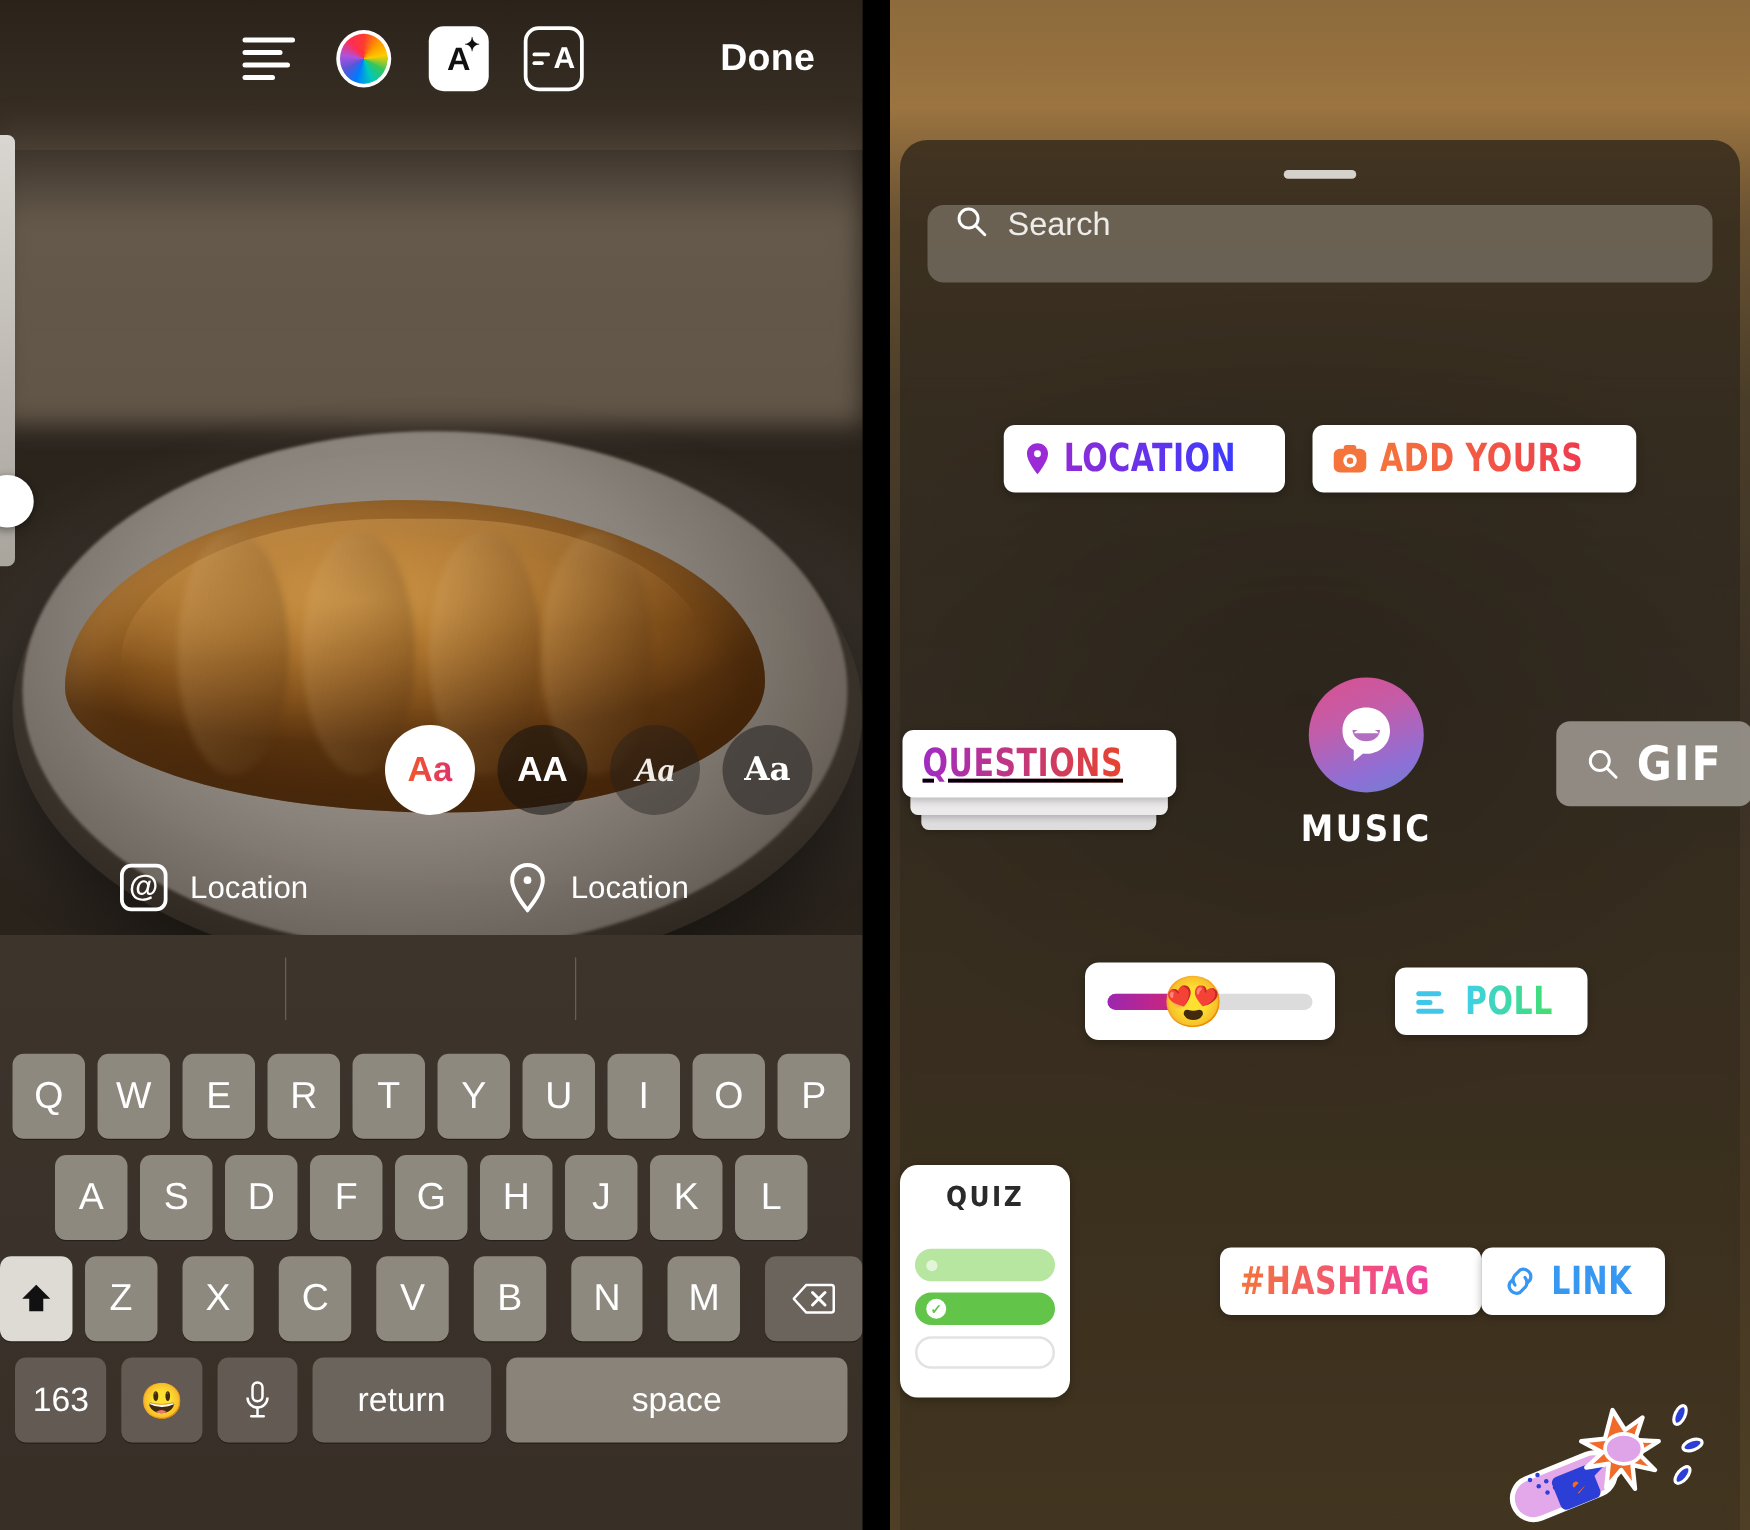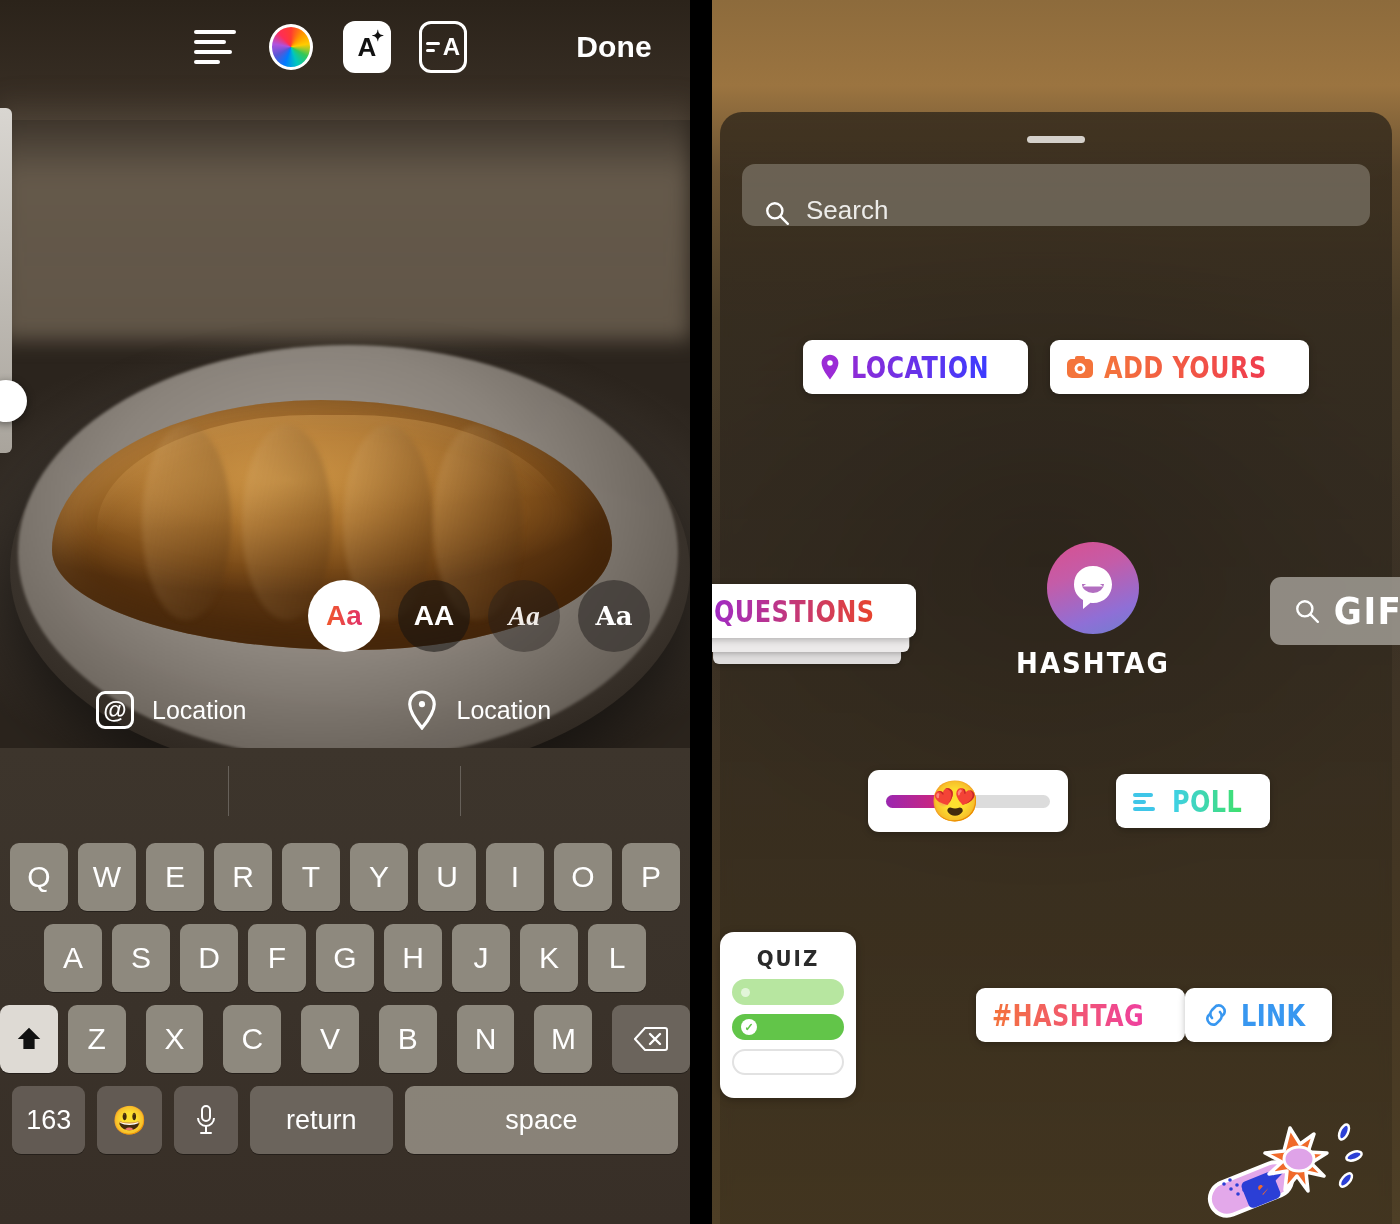--- a/index.html
+++ b/index.html
@@ -189,21 +189,21 @@
     background: linear-gradient(180deg, rgba(48,39,27,.80) 0%, rgba(46,39,30,.72) 30%, rgba(60,48,29,.66) 100%);
     backdrop-filter: blur(6px);
   }
   .grabber {
     position: absolute; left: 50%; transform: translateX(-50%); top: 24px;
     width: 58px; height: 7px; border-radius: 4px; background: rgba(235,232,228,.88);
   }
   .search-bar {
     position: absolute; left: 22px; top: 52px; width: 628px; height: 62px;
     border-radius: 13px; background: rgba(150,143,131,.52);
-    display: flex; align-items: flex-end; padding-left: 22px; gap: 16px; cursor: text;
+    display: flex; align-items: flex-start; padding-left: 22px; gap: 16px; cursor: text;
   }
   .search-ico { width: 26px; height: 26px; }
   .search-ph { color: rgba(255,255,255,.88); font-size: 26px; }
 
   .sticker-row { position: absolute; display: flex; align-items: center; justify-content: center; width: 672px; }
   .row1 { top: 228px; gap: 22px; }
   .row2 { top: 430px; gap: 0; }
   .row3 { top: 658px; gap: 22px; }
   .row4 { top: 820px; gap: 0; }
 
@@ -226,21 +226,21 @@
   .grad-link     { color: #3897f0; }
   .grad-hashtag  { background: linear-gradient(90deg,#f4743b,#ef3fa0); -webkit-background-clip:text; background-clip:text; color:transparent; }
 
   .questions-wrap { position: relative; margin-left: 12px; }
   .q-stack1, .q-stack2 {
     position: absolute; left: 50%; transform: translateX(-50%);
     border-radius: 6px; background: #eceaea; box-shadow: 0 2px 5px rgba(0,0,0,.22);
   }
   .q-stack1 { bottom: -14px; width: 94%; height: 22px; }
   .q-stack2 { bottom: -26px; width: 86%; height: 20px; background: #dedcdc; }
-  .questions-pill { position: relative; z-index: 3; }
+  .questions-pill { position: relative; z-index: 3; text-decoration: underline; }
 
   .avatar-wrap { display: flex; flex-direction: column; align-items: center; gap: 12px; margin: 0 100px; cursor: pointer; }
   .avatar-circle {
     width: 92px; height: 92px; border-radius: 50%;
     background: linear-gradient(160deg, #d9508f 0%, #c45ca8 35%, #8f6fd6 75%, #6f7fd0 100%);
     display: flex; align-items: center; justify-content: center;
   }
   .avatar-label { color: #fff; font-size: 29px; font-weight: 600; letter-spacing: 2px;
     font-family: "DejaVu Sans Condensed", "Liberation Sans Narrow", "Liberation Sans", sans-serif; }
 
@@ -261,21 +261,21 @@
   .slider-track { position: absolute; left: 18px; right: 18px; height: 13px; border-radius: 7px; background: #dcdcdc; }
   .slider-fill { position: absolute; left: 18px; width: 82px; height: 13px; border-radius: 7px;
     background: linear-gradient(90deg,#9b27b0,#e8245f); }
   .slider-emoji { position: relative; z-index: 2; font-size: 40px; margin-right: 26px; }
 
   .quiz-card {
     background: #fff; border-radius: 14px; width: 142px; padding: 14px 12px;
     box-shadow: 0 2px 8px rgba(0,0,0,.28); cursor: pointer;
   }
   .quiz-title { text-align: center; font-size: 22px; font-weight: 700; color: #2a2a2a; letter-spacing: 2px;
-    font-family: "DejaVu Sans Condensed", "Liberation Sans Narrow", "Liberation Sans", sans-serif; margin-bottom: 8px; }
+    font-family: "DejaVu Sans Condensed", "Liberation Sans Narrow", "Liberation Sans", sans-serif; margin-bottom: 28px; }
   .quiz-opt { height: 26px; border-radius: 14px; margin-bottom: 9px; display: flex; align-items: center; padding-left: 9px; }
   .quiz-opt.o1 { background: #b7e6a0; }
   .quiz-opt.o2 { background: #62c549; }
   .quiz-opt.o3 { background: #fff; border: 2px solid #e2e2e2; }
   .dot-sm { width: 9px; height: 9px; border-radius: 50%; background: rgba(255,255,255,.6); }
   .check-sm { width: 16px; height: 16px; border-radius: 50%; background: #fff; color: #62c549;
     font-size: 11px; display: flex; align-items: center; justify-content: center; font-weight: 700; }
 
   .flower-sticker { position: absolute; right: 18px; bottom: 4px; width: 170px; height: 110px; }
 </style>
@@ -471,21 +471,21 @@
         </div>
 
         <div class="avatar-wrap">
           <div class="avatar-circle">
             <svg width="54" height="56" viewBox="0 0 54 56">
               <path d="M27 6c-11 0-19 7.5-19 18.5 0 7 3.5 12.5 9 15.5V49l7.5-6.2c.8.1 1.6.2 2.5.2 11 0 19-8 19-18.5S38 6 27 6z" fill="#fff"></path>
               <path d="M16 24 a11 9 0 0 0 22 0 z" fill="#b26ec0"></path>
               <path d="M17 26.5 a10.5 5 0 0 1 20 0 z" fill="#fff"></path>
             </svg>
           </div>
-          <div class="avatar-label">HASHTAG</div>
+          <div class="avatar-label">MUSIC</div>
         </div>
 
         <div class="gif-pill">
           <svg width="26" height="26" viewBox="0 0 24 24">
             <circle cx="10" cy="10" r="7" fill="none" stroke="#fff" stroke-width="2.2"></circle>
             <path d="M15.2 15.2 L22 22" stroke="#fff" stroke-width="2.2" stroke-linecap="round"></path>
           </svg>
           <span class="txt">GIF</span>
         </div>
       </div>

